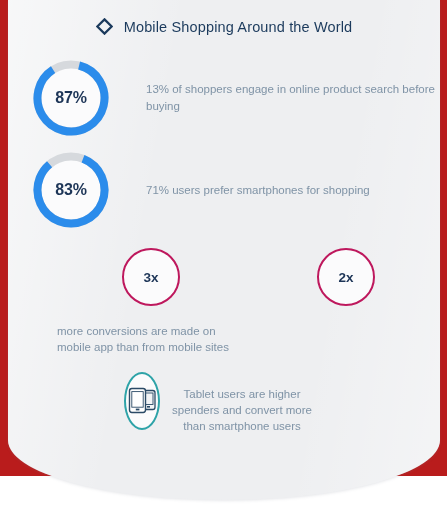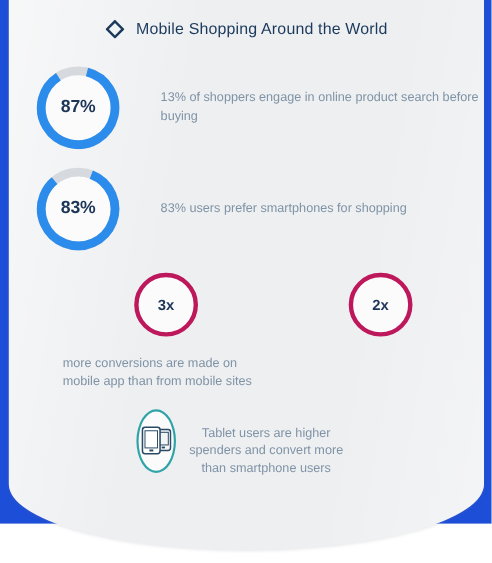--- a/index.html
+++ b/index.html
@@ -12,21 +12,21 @@
     height: 512px;
     overflow: hidden;
     font-family: "Liberation Sans", sans-serif;
     position: relative;
   }
   #stage {
     position: absolute;
     left: 0; top: 0;
     width: 447px;
     height: 476px;
-    background: #1d4ed8;
+    background: #b91c1c;
   }
 
   
   .card {
     position: absolute;
     left: 8px;
     top: 0px;
     width: 432px;
     height: 500px;
     background: #eeeff1;
@@ -116,21 +116,21 @@
     flex-direction: column;
     align-items: center;
   }
   .stat.left  { left: 49px;  top: 248px; width: 188px; }
   .stat.right { left: 253px; top: 248px; width: 170px; }
 
   .ring {
     width: 58px;
     height: 58px;
     border-radius: 50%;
-    border: 4px solid #be185d;
+    border: 2px solid #be185d;
     background: #fbfbfc;
     display: flex;
     align-items: center;
     justify-content: center;
     box-sizing: border-box;
   }
   .ring-label {
     font-size: 13.5px;
     font-weight: bold;
     color: #1d3557;
@@ -201,21 +201,21 @@
     </div>
 
     <div class="donut-row row2">
       <div class="donut">
         <svg viewBox="0 0 76 76" aria-hidden="true">
           <circle cx="38" cy="38" r="33.5" fill="#fbfbfc" stroke="#d6d9dd" stroke-width="8"></circle>
           <circle cx="38" cy="38" r="33.5" fill="none" stroke="#2b8ceb" stroke-width="8" stroke-linecap="butt" stroke-dasharray="174.7 210.5" transform="rotate(-69 38 38)"></circle>
         </svg>
         <div class="donut-label">83%</div>
       </div>
-      <div class="donut-text">83% users prefer smartphones for shopping</div>
+      <div class="donut-text">71% users prefer smartphones for shopping</div>
     </div>
 
     <div class="stat left">
       <div class="ring">
         <span class="ring-label">3x</span>
       </div>
       <div class="stat-caption">more conversions are made on mobile app than from mobile sites</div>
     </div>
 
     <div class="stat right">

